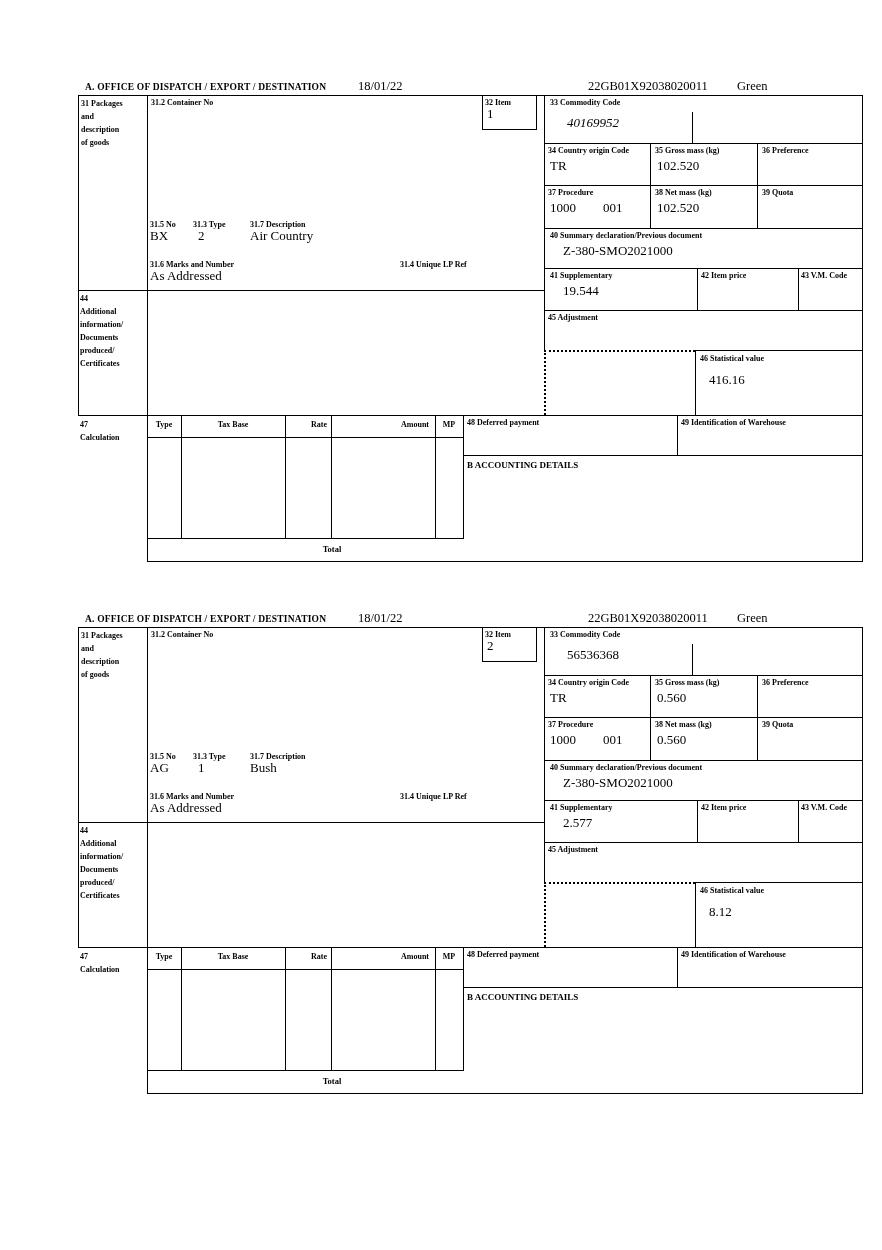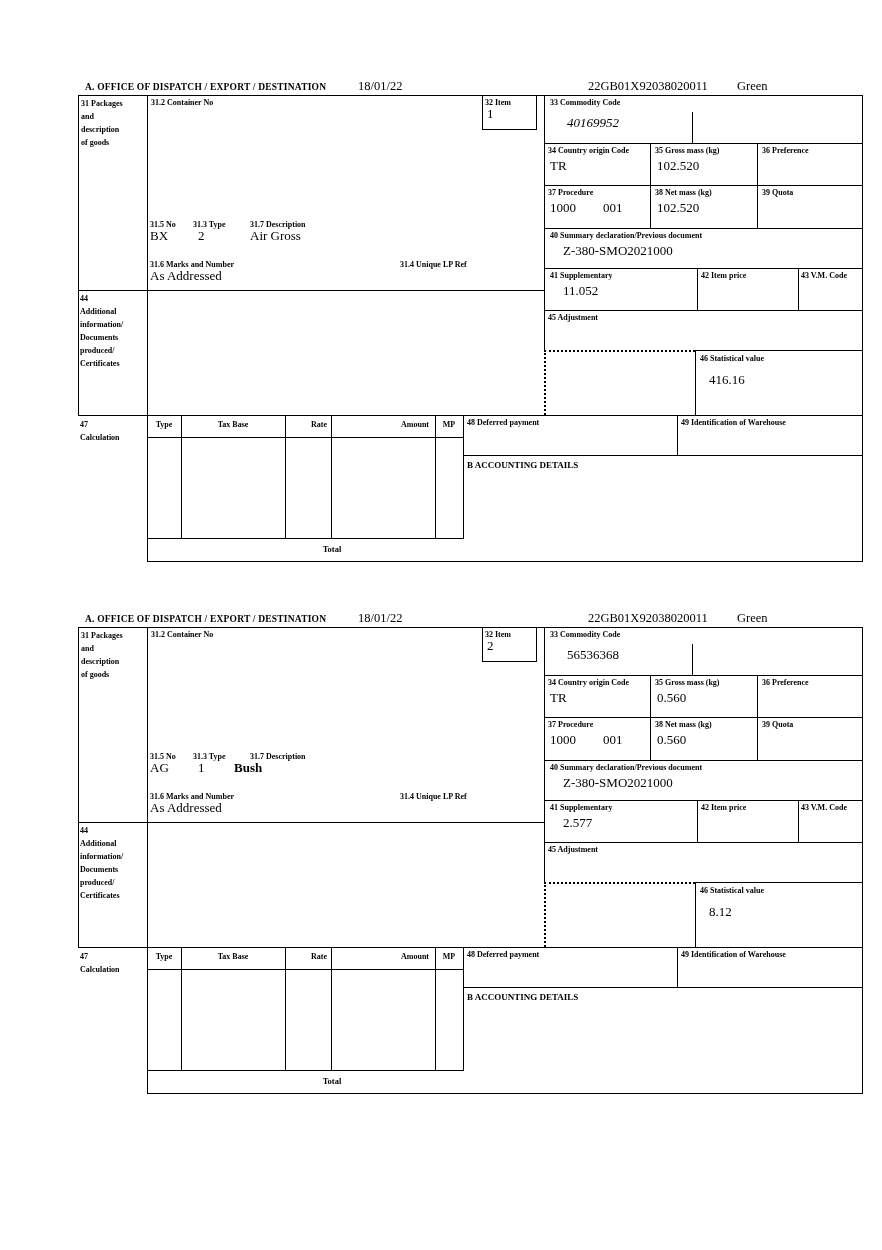--- a/index.html
+++ b/index.html
@@ -88,31 +88,31 @@
   <span class="val" style="left:525px;top:123px;">001</span>
   <span class="lbl" style="left:577px;top:110px;">38 Net mass (kg)</span>
   <span class="val" style="left:579px;top:123px;">102.520</span>
   <span class="lbl" style="left:684px;top:110px;">39 Quota</span>
 
   <span class="lbl" style="left:72px;top:142px;">31.5 No</span>
   <span class="lbl" style="left:115px;top:142px;">31.3 Type</span>
   <span class="lbl" style="left:172px;top:142px;">31.7 Description</span>
   <span class="val" style="left:72px;top:151px;">BX</span>
   <span class="val" style="left:120px;top:151px;">2</span>
-  <span class="val" style="left:172px;top:151px;">Air Gross</span>
+  <span class="val" style="left:172px;top:151px;">Air Country</span>
 
   <span class="lbl" style="left:72px;top:182px;">31.6 Marks and Number</span>
   <span class="lbl" style="left:322px;top:182px;">31.4 Unique LP Ref</span>
   <span class="val" style="left:72px;top:191px;">As Addressed</span>
 
   <span class="lbl" style="left:472px;top:153px;">40 Summary declaration/Previous document</span>
   <span class="val" style="left:485px;top:166px;">Z-380-SMO2021000</span>
 
   <span class="lbl" style="left:472px;top:193px;">41 Supplementary</span>
-  <span class="val" style="left:485px;top:206px;">11.052</span>
+  <span class="val" style="left:485px;top:206px;">19.544</span>
   <span class="lbl" style="left:623px;top:193px;">42 Item price</span>
   <span class="lbl" style="left:723px;top:193px;">43 V.M. Code</span>
 
   <div class="lns" style="left:2px;top:214px;">
     <div>44</div>
     <div>Additional</div>
     <div>information/</div>
     <div>Documents</div>
     <div>produced/</div>
     <div>Certificates</div>
@@ -207,21 +207,21 @@
   <span class="val" style="left:525px;top:123px;">001</span>
   <span class="lbl" style="left:577px;top:110px;">38 Net mass (kg)</span>
   <span class="val" style="left:579px;top:123px;">0.560</span>
   <span class="lbl" style="left:684px;top:110px;">39 Quota</span>
 
   <span class="lbl" style="left:72px;top:142px;">31.5 No</span>
   <span class="lbl" style="left:115px;top:142px;">31.3 Type</span>
   <span class="lbl" style="left:172px;top:142px;">31.7 Description</span>
   <span class="val" style="left:72px;top:151px;">AG</span>
   <span class="val" style="left:120px;top:151px;">1</span>
-  <span class="val" style="left:156px;top:151px;font-weight:bold;">Bush</span>
+  <span class="val" style="left:172px;top:151px;">Bush</span>
 
   <span class="lbl" style="left:72px;top:182px;">31.6 Marks and Number</span>
   <span class="lbl" style="left:322px;top:182px;">31.4 Unique LP Ref</span>
   <span class="val" style="left:72px;top:191px;">As Addressed</span>
 
   <span class="lbl" style="left:472px;top:153px;">40 Summary declaration/Previous document</span>
   <span class="val" style="left:485px;top:166px;">Z-380-SMO2021000</span>
 
   <span class="lbl" style="left:472px;top:193px;">41 Supplementary</span>
   <span class="val" style="left:485px;top:206px;">2.577</span>

